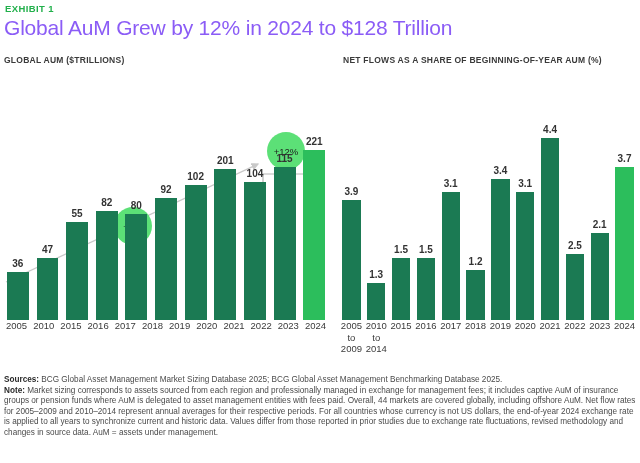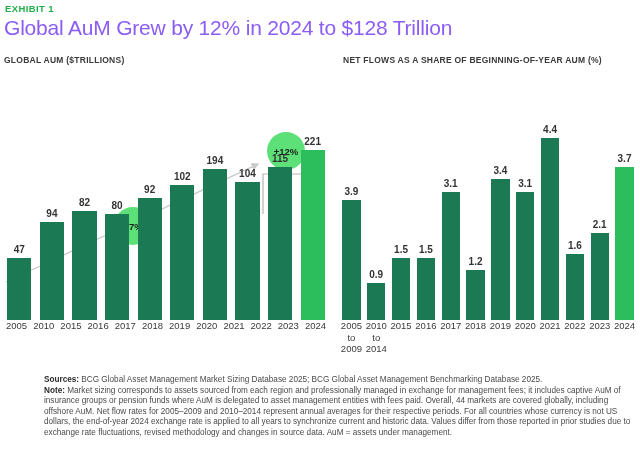--- a/index.html
+++ b/index.html
@@ -128,21 +128,21 @@
 
   
   .badge {
     position: absolute;
     border-radius: 50%;
     background: #5ce077;
     display: flex;
     align-items: center;
     justify-content: center;
     font-size: 9.5px;
-    font-weight: bold;
+    font-weight: normal;
     color: #1d1d1d;
   }
   .badge-cagr { left: 114px; top: 141px; width: 38px; height: 38px; }
   .badge-yoy  { left: 267px; top: 66px;  width: 38px; height: 38px; }
 
   
   .trend-arrow {
     position: absolute;
     left: 0px;
     top: 88px;
@@ -164,21 +164,21 @@
   
   .footnotes {
     position: absolute;
     left: 4px;
     top: 375px;
     width: 632px;
     font-size: 8.2px;
     line-height: 10.6px;
     color: #4a4a4a;
   }
-  .footnotes p { margin-bottom: 0px; margin-left: 40px; }
+  .footnotes p { margin-bottom: 0px; }
   .footnotes b { color: #2b2b2b; }
 </style>
 </head>
 <body>
 
 <div id="page">
 
   <div class="exhibit-label">EXHIBIT 1</div>
   <div class="main-title">Global AuM Grew by 12% in 2024 to $128 Trillion</div>
 
@@ -204,45 +204,49 @@
           </marker>
         </defs>
         <path d="M3,44 L3,4 L45,4 L45,34" stroke="#b5b5b5" stroke-width="1.2" fill="none" marker-end="url(#arrowHeadDown)"></path>
       </svg>
 
       <div class="badge badge-cagr">+7%</div>
       <div class="badge badge-yoy">+12%</div>
 
       <div class="bars" id="left-bars">
           <div class="bar-slot">
+            <div class="bar-value">36</div>
+            <div class="bar" style="height: 47.8125px;"></div>
+          </div>
+          <div class="bar-slot">
             <div class="bar-value">47</div>
             <div class="bar" style="height: 62.4219px;"></div>
           </div>
           <div class="bar-slot">
-            <div class="bar-value">94</div>
+            <div class="bar-value">55</div>
             <div class="bar" style="height: 98.2812px;"></div>
           </div>
           <div class="bar-slot">
             <div class="bar-value">82</div>
             <div class="bar" style="height: 108.906px;"></div>
           </div>
           <div class="bar-slot">
             <div class="bar-value">80</div>
             <div class="bar" style="height: 106.25px;"></div>
           </div>
           <div class="bar-slot">
             <div class="bar-value">92</div>
             <div class="bar" style="height: 122.188px;"></div>
           </div>
           <div class="bar-slot">
             <div class="bar-value">102</div>
             <div class="bar" style="height: 135.469px;"></div>
           </div>
           <div class="bar-slot">
-            <div class="bar-value">194</div>
+            <div class="bar-value">201</div>
             <div class="bar" style="height: 151.406px;"></div>
           </div>
           <div class="bar-slot">
             <div class="bar-value">104</div>
             <div class="bar" style="height: 138.125px;"></div>
           </div>
           <div class="bar-slot">
             <div class="bar-value">115</div>
             <div class="bar" style="height: 152.734px;"></div>
           </div>
@@ -269,21 +273,21 @@
   </div>
 
   <div class="panel right">
     <div class="plot">
       <div class="bars" id="right-bars">
           <div class="bar-slot">
             <div class="bar-value">3.9</div>
             <div class="bar" style="height: 119.955px;"></div>
           </div>
           <div class="bar-slot">
-            <div class="bar-value">0.9</div>
+            <div class="bar-value">1.3</div>
             <div class="bar" style="height: 37.2273px;"></div>
           </div>
           <div class="bar-slot">
             <div class="bar-value">1.5</div>
             <div class="bar" style="height: 62.0455px;"></div>
           </div>
           <div class="bar-slot">
             <div class="bar-value">1.5</div>
             <div class="bar" style="height: 62.0455px;"></div>
           </div>
@@ -301,21 +305,21 @@
           </div>
           <div class="bar-slot">
             <div class="bar-value">3.1</div>
             <div class="bar" style="height: 128.227px;"></div>
           </div>
           <div class="bar-slot">
             <div class="bar-value">4.4</div>
             <div class="bar" style="height: 182px;"></div>
           </div>
           <div class="bar-slot">
-            <div class="bar-value">1.6</div>
+            <div class="bar-value">2.5</div>
             <div class="bar" style="height: 66.1818px;"></div>
           </div>
           <div class="bar-slot">
             <div class="bar-value">2.1</div>
             <div class="bar" style="height: 86.8636px;"></div>
           </div>
           <div class="bar-slot">
             <div class="bar-value">3.7</div>
             <div class="bar highlight" style="height: 153.045px;"></div>
           </div>

